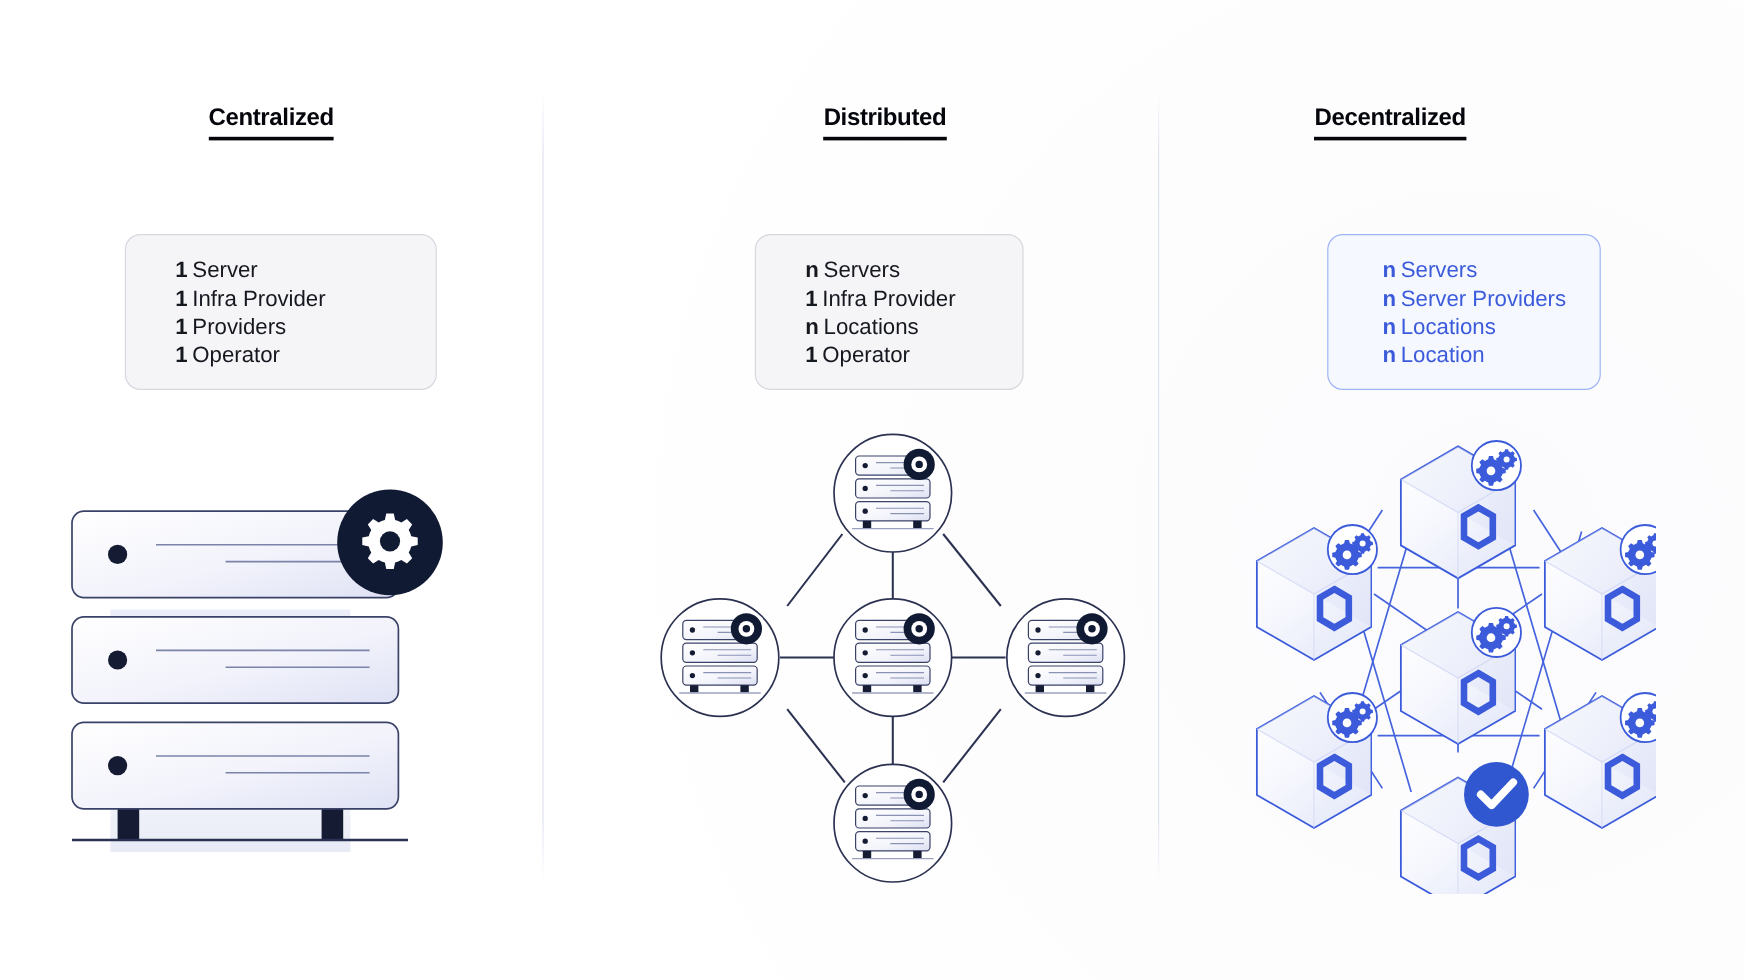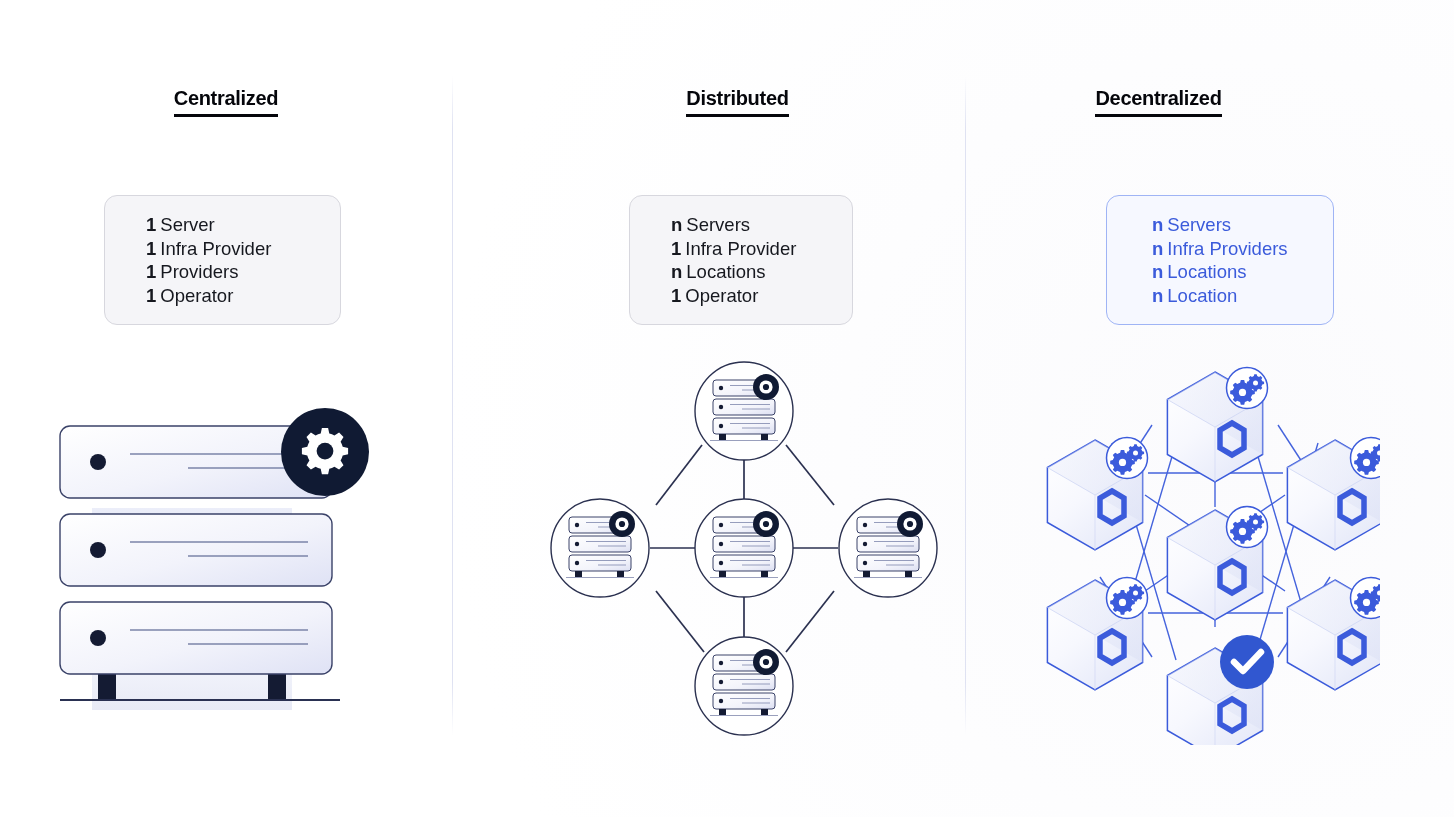--- a/index.html
+++ b/index.html
@@ -61,21 +61,21 @@
   .info-list{list-style:none;margin:0;padding:0;}
   .info-list li{
     font-size:18.5px;
     line-height:23.5px;
     color:#16181f;
     white-space:nowrap;
   }
   .info-card.blue .info-list li{color:#3b5bdb;}
   .info-list li b{font-weight:bold;margin-right:4px;}
 
-  #card-centralized{left:104px;width:237px;}
+  #card-centralized{left:104px;width:260px;}
   #card-centralized .info-list{padding-left:41px;}
   #card-distributed{left:600px;width:224px;}
   #card-distributed .info-list{padding-left:41px;}
   #card-decentralized{left:1106px;width:228px;}
   #card-decentralized .info-list{padding-left:45px;}
 
   .art{position:absolute;}
   #art-centralized{left:40px;top:390px;}
   #art-distributed{left:505px;top:355px;}
   #art-decentralized{left:1035px;top:355px;}
@@ -256,21 +256,21 @@
 
   <div class="column" id="col-decentralized">
 
     <div class="col-title">
       <span class="txt">Decentralized</span>
     </div>
 
     <div class="info-card blue" id="card-decentralized" style="left:141px;">
       <ul class="info-list">
         <li><b>n</b><span>Servers</span></li>
-        <li><b>n</b><span>Infra Providers</span></li>
+        <li><b>n</b><span>Server Providers</span></li>
         <li><b>n</b><span>Locations</span></li>
         <li><b>n</b><span>Location</span></li>
       </ul>
     </div>
 
     <div class="art" id="art-decentralized" style="left:35px;">
       <svg width="380" height="390" viewBox="0 0 380 390">
         <defs>
           <linearGradient id="hexFace" x1="0.15" y1="0" x2="0.85" y2="1">
             <stop offset="0%" stop-color="#ffffff"></stop>

